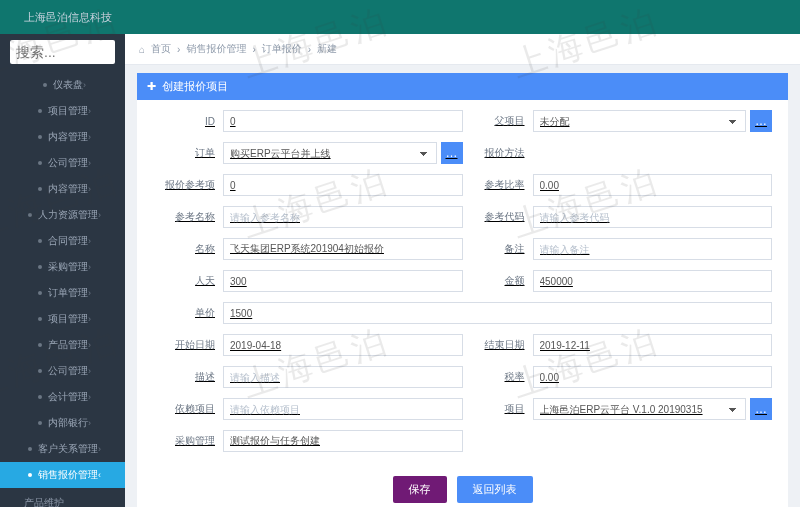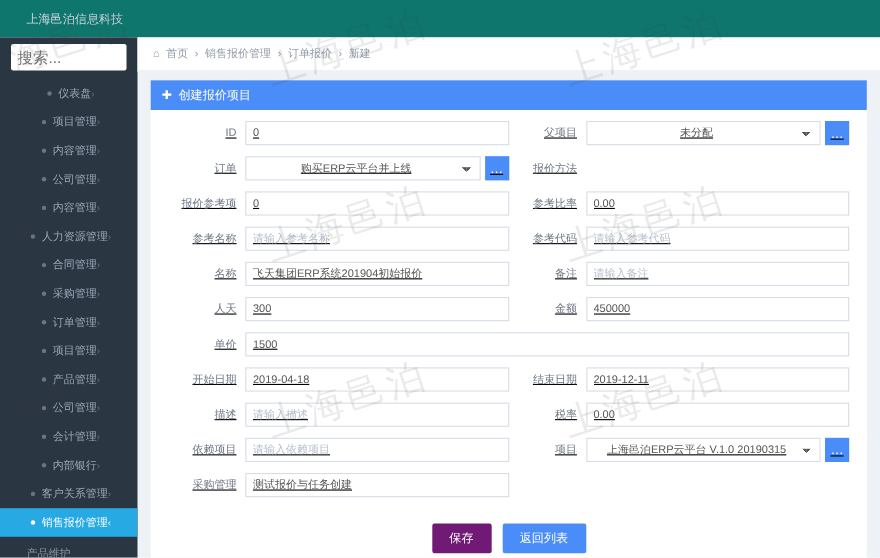--- a/index.html
+++ b/index.html
@@ -25,21 +25,21 @@
 .panel { margin: 8px 12px; background: #fff; flex: 1; display: flex; flex-direction: column; }
 .panel-hd { background: #4b8df8; color: #fff; padding: 6px 10px; font-size: 11px; display: flex; align-items: center; gap: 6px; }
 .panel-hd .ico { display: inline-block; }
 .form { padding: 10px 16px 6px; flex: 1; }
 .row { display: flex; margin-bottom: 10px; align-items: center; text-decoration: underline; }
 .col { flex: 1; display: flex; align-items: center; }
 .flabel { width: 70px; text-align: right; padding-right: 8px; color: #6b7684; font-size: 10px; }
 .fcontrol { flex: 1; display: flex; align-items: center; gap: 4px; }
 .fcontrol input, .fcontrol select { width: 100%; border: 1px solid #d7dde6; padding: 4px 6px; font-size: 10px; color: #555; background: #fff; height: 22px; }
 .fcontrol input::placeholder { color: #b5bfcc; }
-.fcontrol select { appearance: none; background-image: linear-gradient(45deg, transparent 50%, #555 50%), linear-gradient(135deg, #555 50%, transparent 50%); background-position: calc(100% - 12px) 9px, calc(100% - 8px) 9px; background-size: 4px 4px, 4px 4px; background-repeat: no-repeat; padding-right: 18px; text-align: center; }
+.fcontrol select { appearance: none; background-image: linear-gradient(45deg, transparent 50%, #555 50%), linear-gradient(135deg, #555 50%, transparent 50%); background-position: calc(100% - 12px) 9px, calc(100% - 8px) 9px; background-size: 4px 4px, 4px 4px; background-repeat: no-repeat; padding-right: 18px; }
 .sqbtn { width: 22px; height: 22px; background: #4b8df8; color: #fff; display: flex; align-items: center; justify-content: center; font-size: 12px; flex: 0 0 auto; cursor: pointer; }
 .actions { display: flex; justify-content: center; gap: 10px; padding: 8px 0 14px; }
 .btn { padding: 6px 16px; font-size: 11px; color: #fff; border: none; cursor: pointer; border-radius: 2px; }
 .btn.primary { background: #701a75; }
 .btn.secondary { background: #4b8df8; }
 .wm { position: absolute; left: 0; top: 0; width: 800px; height: 507px; pointer-events: none; opacity: 0.10; }
 .wm span { position: absolute; font-size: 34px; color: #3a3a3a; transform: rotate(-18deg); white-space: nowrap; font-weight: 500; letter-spacing: 4px; }
 </style>
 </head>
 <body>

